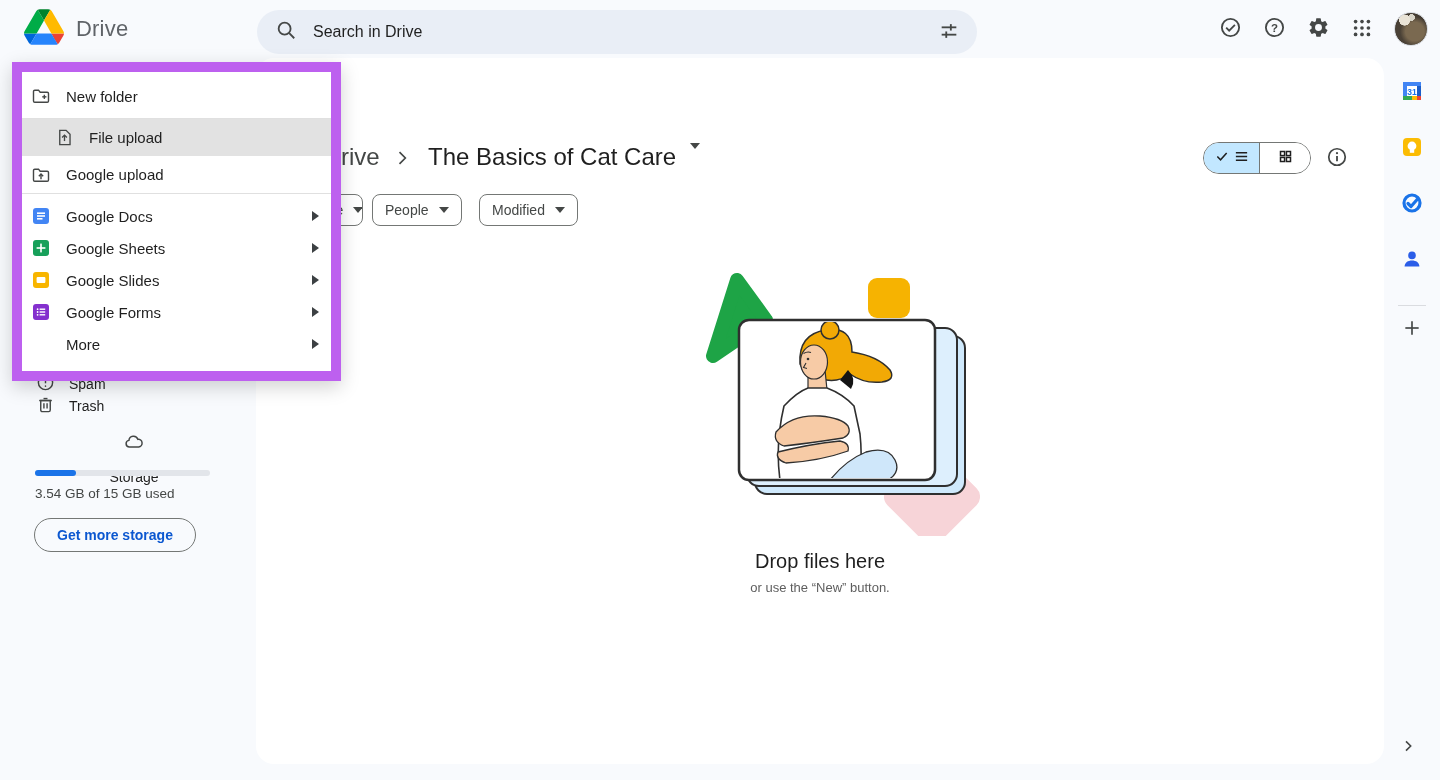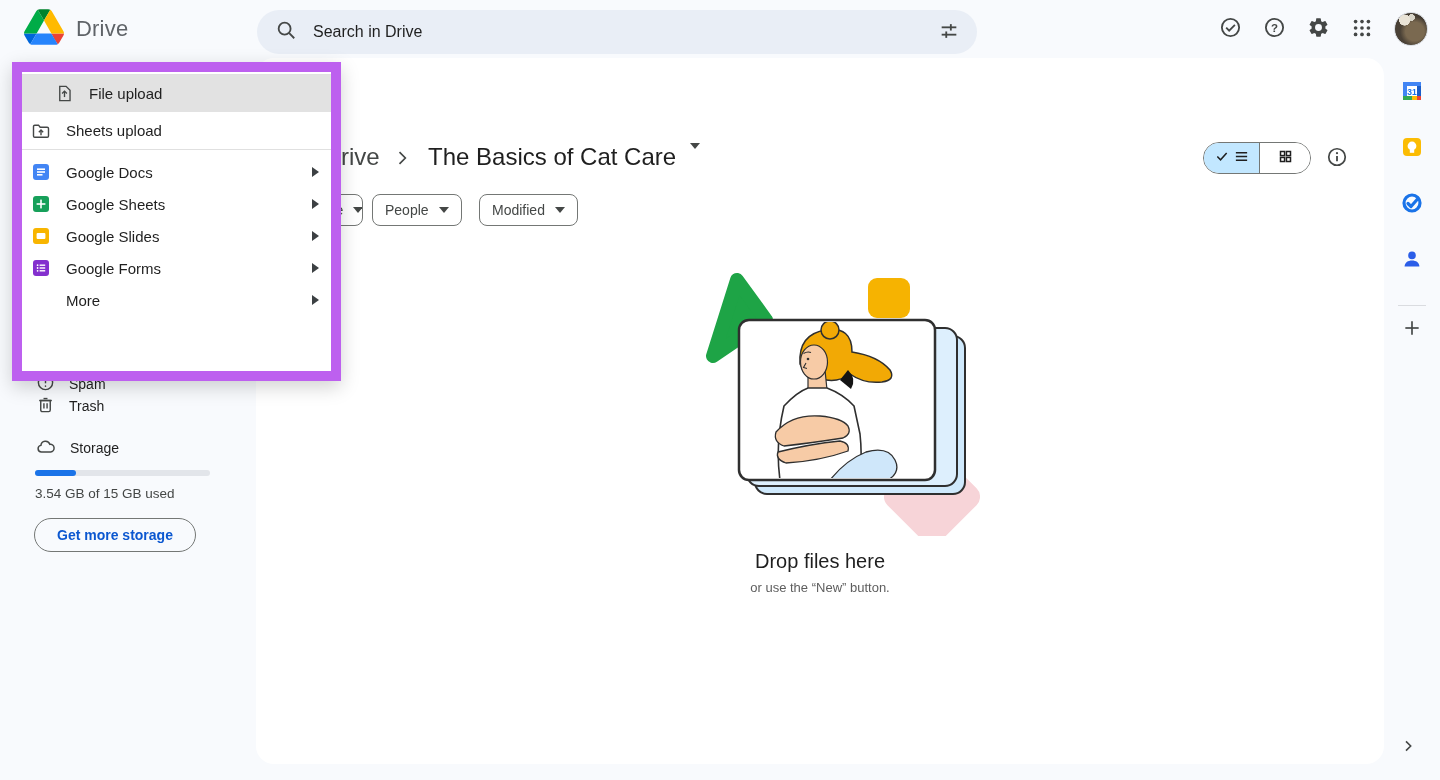--- a/index.html
+++ b/index.html
@@ -165,21 +165,21 @@
       <svg width="19" height="19" viewBox="0 0 24 24" fill="none" stroke="#444746" stroke-width="1.8">
           <path d="M6 7h12v12a2 2 0 0 1-2 2H8a2 2 0 0 1-2-2z"></path>
           <line x1="4" y1="7" x2="20" y2="7"></line>
           <line x1="9.5" y1="4.5" x2="14.5" y2="4.5"></line>
           <line x1="10" y1="10.5" x2="10" y2="17"></line>
           <line x1="14" y1="10.5" x2="14" y2="17"></line>
         </svg>
     </span>
     <span>Trash</span>
   </div>
-  <div class="nav-item" style="top:374px;">
+  <div class="nav-item" style="top:374px;flex-direction:column;">
     <span>
       <svg width="20" height="20" viewBox="0 0 24 24" fill="none" stroke="#444746" stroke-width="1.8">
           <path d="M6.5 18a4 4 0 0 1-.6-7.95 5.5 5.5 0 0 1 10.7-1.2A4.3 4.3 0 0 1 17.6 18z"></path>
         </svg>
     </span>
     <span>Storage</span>
   </div>
 
   <div class="progress-track">
     <div class="progress-fill" style="width: 23.6%;"></div>
@@ -337,40 +337,50 @@
 <div class="panel-toggle">
   <span>
     <svg width="16" height="16" viewBox="0 0 24 24" fill="none" stroke="#444746" stroke-width="2.4">
         <polyline points="9,5 16,12 9,19"></polyline>
       </svg>
   </span>
 </div>
 
 <div class="new-menu">
   <div class="menu-inner">
+    <div class="mrow h44">
+      <span class="ic">
+        <svg width="20" height="20" viewBox="0 0 24 24" fill="none" stroke="#444746" stroke-width="1.7">
+            <path d="M3 6.5 a1.5 1.5 0 0 1 1.5-1.5 H9 l2 2.5 h8.5 A1.5 1.5 0 0 1 21 9 v9 a1.5 1.5 0 0 1-1.5 1.5 h-15 A1.5 1.5 0 0 1 3 18 z"></path>
+            <line x1="13.5" y1="13" x2="18.5" y2="13"></line>
+            <line x1="16" y1="10.5" x2="16" y2="15.5"></line>
+          </svg>
+      </span>
+      <span>New folder</span>
+    </div>
     <div class="mdivider"></div>
     <div class="mrow h37 hover">
       <span class="ic">
         <svg width="19" height="19" viewBox="0 0 24 24" fill="none" stroke="#444746" stroke-width="1.7">
             <path d="M6 3 h8 l5 5 v13 H6 z"></path>
             <line x1="12" y1="16.5" x2="12" y2="9.5"></line>
             <polyline points="9,12 12,9 15,12"></polyline>
           </svg>
       </span>
       <span>File upload</span>
     </div>
     <div class="mrow h37">
       <span class="ic">
         <svg width="20" height="20" viewBox="0 0 24 24" fill="none" stroke="#444746" stroke-width="1.7">
             <path d="M3 6.5 a1.5 1.5 0 0 1 1.5-1.5 H9 l2 2.5 h8.5 A1.5 1.5 0 0 1 21 9 v9 a1.5 1.5 0 0 1-1.5 1.5 h-15 A1.5 1.5 0 0 1 3 18 z"></path>
             <line x1="12" y1="17" x2="12" y2="11"></line>
             <polyline points="9.4,13.4 12,10.8 14.6,13.4"></polyline>
           </svg>
       </span>
-      <span>Sheets upload</span>
+      <span>Google upload</span>
     </div>
     <div class="mdivider"></div>
     <div class="spacer6"></div>
     <div class="mrow h32">
       <span class="ic">
         <svg width="16" height="16" viewBox="0 0 16 16">
             <rect width="16" height="16" rx="3" fill="#4285f4"></rect>
             <rect x="4" y="4.4" width="8" height="1.6" fill="#fff"></rect>
             <rect x="4" y="7.2" width="8" height="1.6" fill="#fff"></rect>
             <rect x="4" y="10" width="5.5" height="1.6" fill="#fff"></rect>

